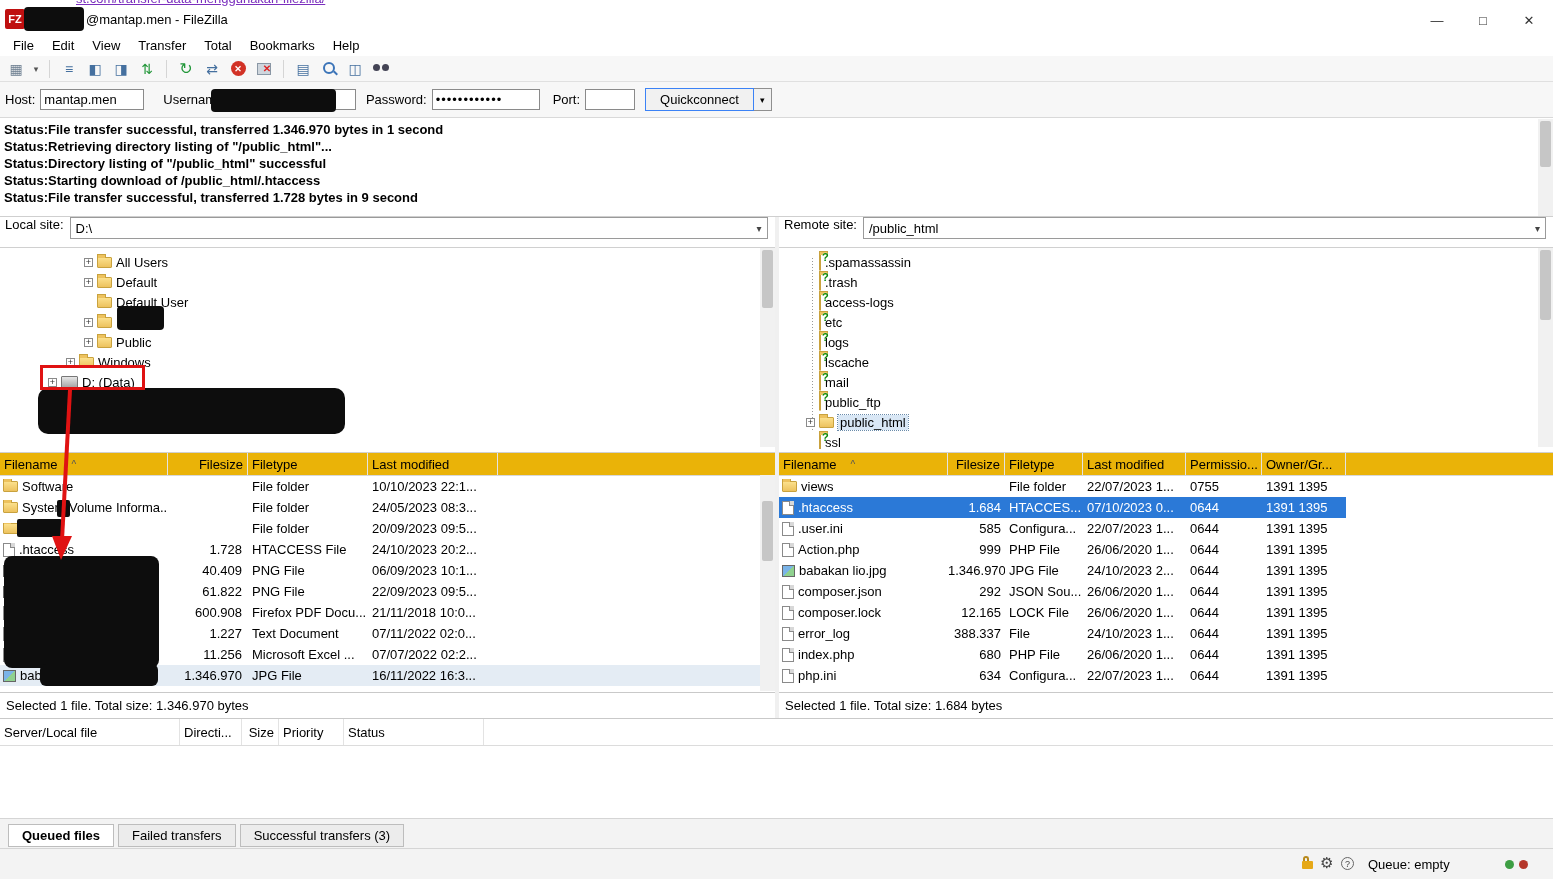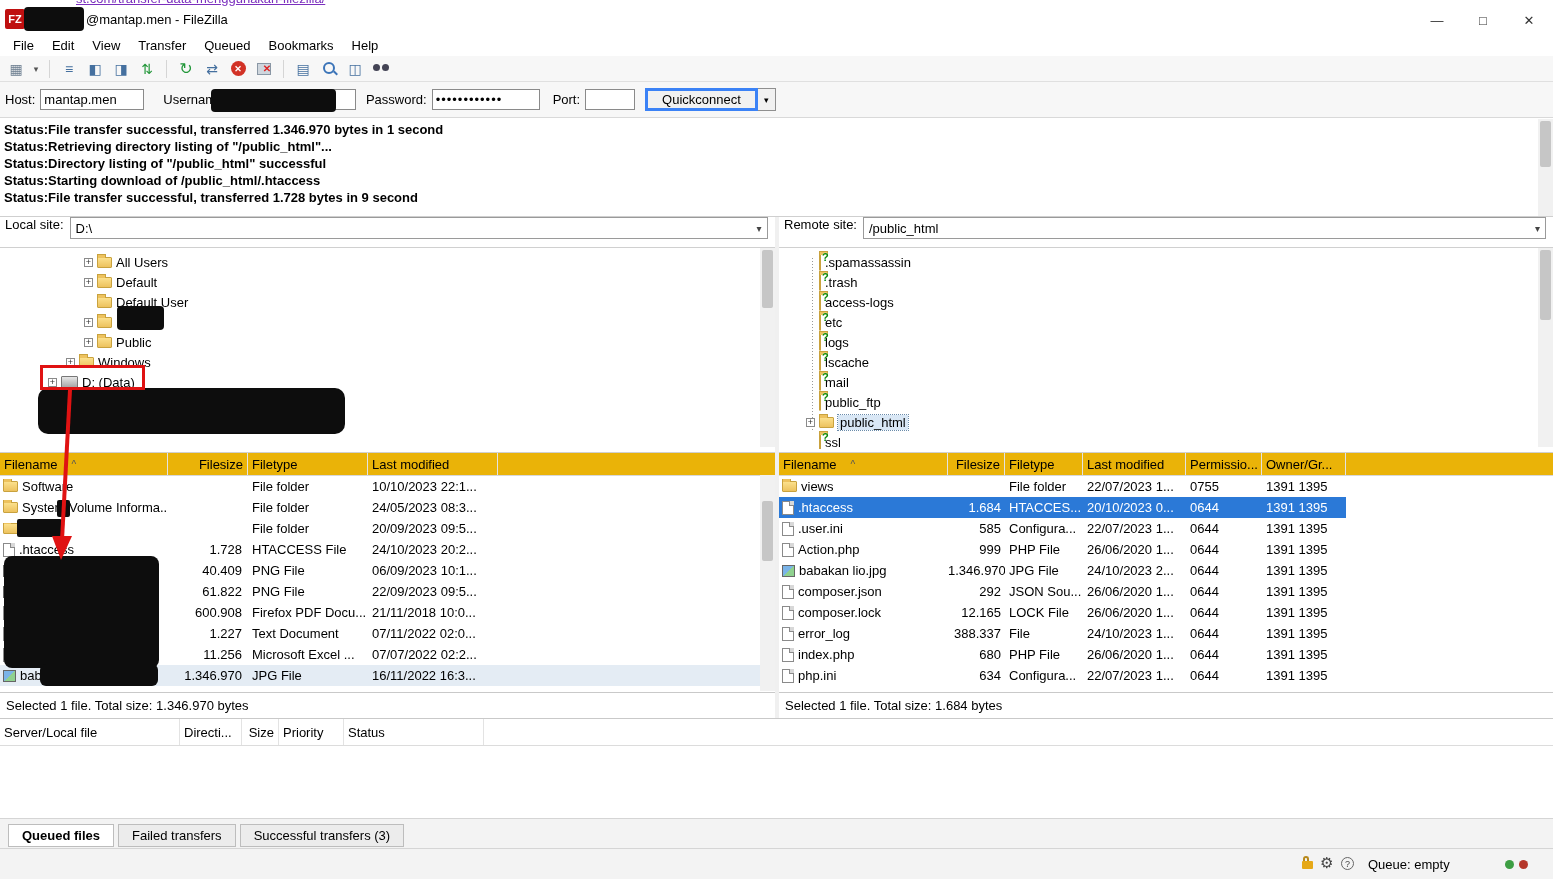--- a/index.html
+++ b/index.html
@@ -39,21 +39,21 @@
 
   
   #quickbar{position:absolute;left:0;top:82px;width:1553px;height:36px;background:#f7f7f7;border-bottom:1px solid #d9d9d9;
             display:flex;align-items:center;padding-left:5px;box-sizing:border-box;}
   .qlabel{margin-right:5px;}
   input.qc{height:21px;border:1px solid #8a8a8a;background:#fff;font:inherit;padding:0 3px;box-sizing:border-box;}
   #host-input{width:104px;margin-right:13px;}
   #user-input{width:124px;margin-right:10px;}
   #pass-input{width:108px;margin-right:13px;letter-spacing:1px;}
   #port-input{width:50px;margin-right:10px;}
-  #qc-btn{height:23px;border:3px solid #3b82f6;background:#f1f1f1;padding:0 14px;font:inherit;}
+  #qc-btn{height:23px;border:1px solid #3b82f6;background:#f1f1f1;padding:0 14px;font:inherit;}
   #qc-drop{height:23px;width:18px;border:1px solid #8f8f8f;border-left:none;background:#f1f1f1;font-size:9px;padding:0;}
 
   
   #logpane{position:absolute;left:0;top:118px;width:1553px;height:99px;background:#fff;border-bottom:1px solid #cfcfcf;
            padding:4px 0 0 4px;box-sizing:border-box;}
   .logline{height:17px;display:flex;white-space:nowrap;font-weight:bold;}
   .loglabel{width:44px;flex:none;}
 
   .vscroll{position:absolute;background:#f1f1f1;width:15px;}
   .vthumb{position:absolute;left:2px;width:11px;background:#c6c6c6;border-radius:2px;}
@@ -163,21 +163,21 @@
     <span class="wctl" id="btn-min">—</span>
     <span class="wctl" id="btn-max">□</span>
     <span class="wctl" id="btn-close">✕</span>
   </div>
 
   <div id="menubar">
     <span class="menu-item">File</span>
     <span class="menu-item">Edit</span>
     <span class="menu-item">View</span>
     <span class="menu-item">Transfer</span>
-    <span class="menu-item">Queued</span>
+    <span class="menu-item">Total</span>
     <span class="menu-item">Bookmarks</span>
     <span class="menu-item">Help</span>
   </div>
 
   <div id="toolbar">
     <span class="tbtn" style="color:#6b7d8f">▦</span>
     <span class="tbtn" style="min-width:12px;font-size:9px;color:#555">▾</span>
     <span class="tsep"></span>
     <span class="tbtn">≡</span>
     <span class="tbtn">◧</span>
@@ -486,21 +486,21 @@
       <span class="fc rperm">0755</span>
       <span class="fc rown">1391 1395</span>
     </div>
     <div class="rrow rsel">
       <span class="fc rname">
           <span class="pagei"></span>
           <span>.htaccess</span>
         </span>
       <span class="fc rsize">1.684</span>
       <span class="fc rtype">HTACCES...</span>
-      <span class="fc rmod">20/10/2023 0...</span>
+      <span class="fc rmod">07/10/2023 0...</span>
       <span class="fc rperm">0644</span>
       <span class="fc rown">1391 1395</span>
     </div>
     <div class="rrow">
       <span class="fc rname">
           <span class="pagei"></span>
           <span>.user.ini</span>
         </span>
       <span class="fc rsize">585</span>
       <span class="fc rtype">Configura...</span>

